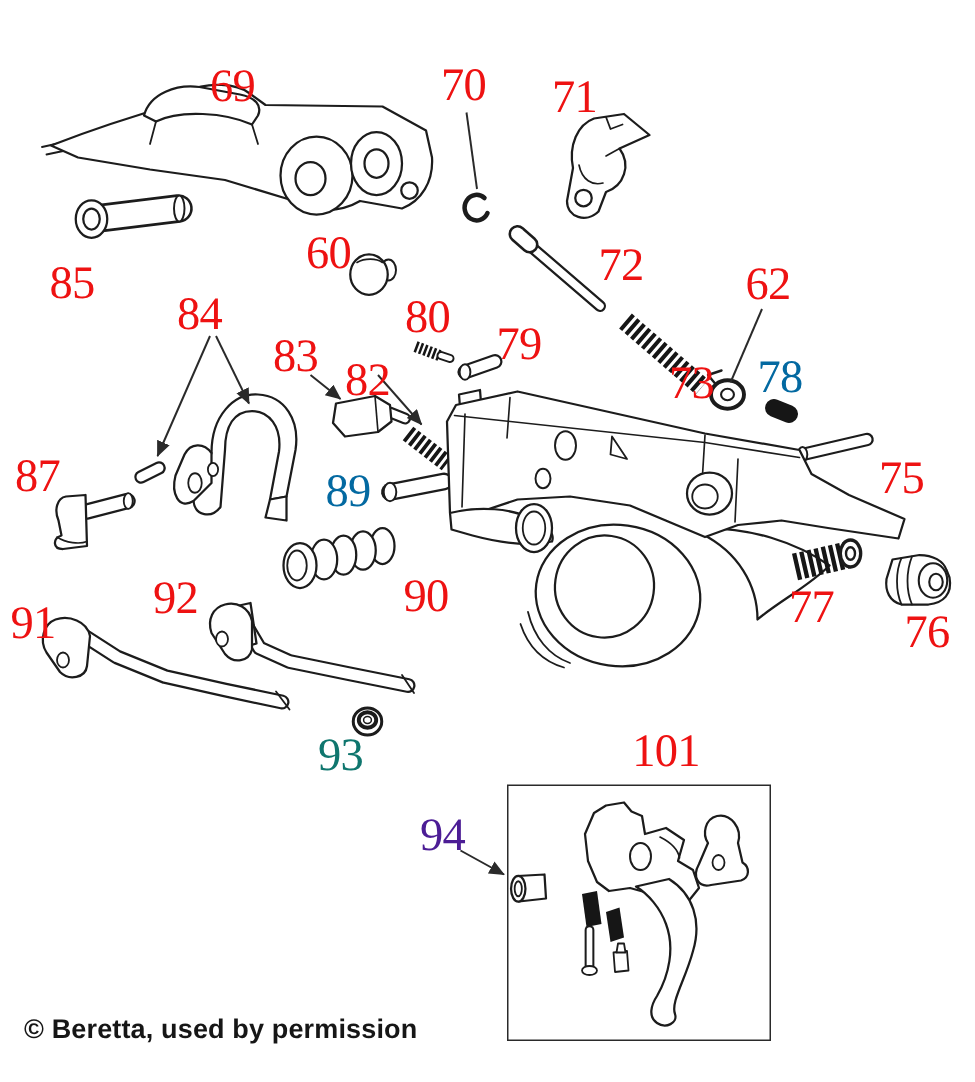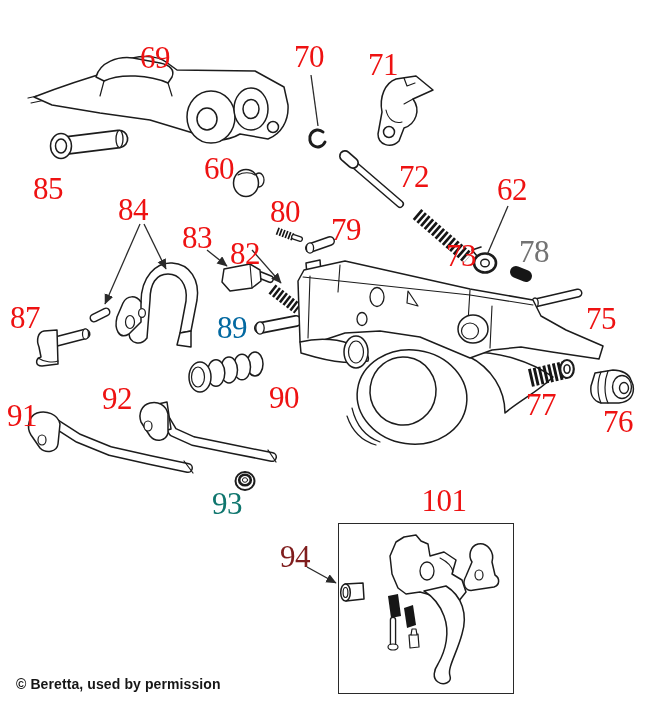--- a/index.html
+++ b/index.html
@@ -11,21 +11,21 @@
   #label-layer{position:absolute;left:0;top:0;width:100%;height:100%;pointer-events:none;}
   .part-label{
     position:absolute;transform:translate(-50%,-50%);
     font-family:Liberation Serif, serif;
     font-size:31px;font-weight:400;line-height:1;letter-spacing:-0.5px;
     white-space:nowrap;
   }
   .inset-box{position:absolute;background:transparent;border:1.6px solid #2a2a2a;}
   .credit{
     position:absolute;left:16px;top:676px;
-    font-size:14px;font-weight:700;color:#161616;letter-spacing:0.1px;
+    font-size:18px;font-weight:700;color:#161616;letter-spacing:0.1px;
   }
 </style>
 </head>
 <body>
 
 <div class="stage">
 
   <svg width="650" height="721" viewBox="0 0 650 721" fill="none" stroke="#1c1c1c" stroke-width="1.5" stroke-linejoin="round" stroke-linecap="round">
 
     <g>
@@ -248,35 +248,35 @@
     </svg>
 
   <div id="label-layer">
       <div class="inset-box" style="left: 338px; top: 523px; width: 174px; height: 169px;"></div>
       <div class="part-label" style="left: 155px; top: 57px; color: rgb(238, 18, 18);">69</div>
       <div class="part-label" style="left: 309px; top: 56px; color: rgb(238, 18, 18);">70</div>
       <div class="part-label" style="left: 383px; top: 64px; color: rgb(238, 18, 18);">71</div>
       <div class="part-label" style="left: 414px; top: 176px; color: rgb(238, 18, 18);">72</div>
       <div class="part-label" style="left: 461px; top: 211px; color: rgb(238, 18, 18); margin-top: 44px;">73</div>
       <div class="part-label" style="left: 512px; top: 189px; color: rgb(238, 18, 18);">62</div>
-      <div class="part-label" style="left: 534px; top: 251px; color: #737373;">78</div>
+      <div class="part-label" style="left: 520px; top: 251px; color: #0369a1;">78</div>
       <div class="part-label" style="left: 601px; top: 318px; color: rgb(238, 18, 18);">75</div>
       <div class="part-label" style="left: 48px; top: 188px; color: rgb(238, 18, 18);">85</div>
       <div class="part-label" style="left: 219px; top: 168px; color: rgb(238, 18, 18);">60</div>
       <div class="part-label" style="left: 285px; top: 211px; color: rgb(238, 18, 18);">80</div>
       <div class="part-label" style="left: 346px; top: 229px; color: rgb(238, 18, 18);">79</div>
       <div class="part-label" style="left: 133px; top: 209px; color: rgb(238, 18, 18);">84</div>
       <div class="part-label" style="left: 197px; top: 237px; color: rgb(238, 18, 18);">83</div>
       <div class="part-label" style="left: 245px; top: 237px; color: rgb(238, 18, 18); margin-top: 16px;">82</div>
       <div class="part-label" style="left: 25px; top: 317px; color: rgb(238, 18, 18);">87</div>
       <div class="part-label" style="left: 232px; top: 327px; color: #0369a1; text-align: right;">89</div>
       <div class="part-label" style="left: 284px; top: 397px; color: rgb(238, 18, 18);">90</div>
       <div class="part-label" style="left: 541px; top: 404px; color: rgb(238, 18, 18);">77</div>
       <div class="part-label" style="left: 618px; top: 421px; color: rgb(238, 18, 18);">76</div>
       <div class="part-label" style="left: 22px; top: 415px; color: rgb(238, 18, 18);">91</div>
       <div class="part-label" style="left: 117px; top: 398px; color: rgb(238, 18, 18);">92</div>
       <div class="part-label" style="left: 227px; top: 503px; color: #0f766e;">93</div>
-      <div class="part-label" style="left: 295px; top: 556px; color: #7f1d1d;">94</div>
+      <div class="part-label" style="left: 295px; top: 556px; color: #4c1d95;">94</div>
       <div class="part-label" style="left: 424px; top: 500px; color: rgb(238, 18, 18); margin-left: 20px;">101</div>
     </div>
 
   <div class="credit">© Beretta, used by permission</div>
 </div>
 
 </body></html>

